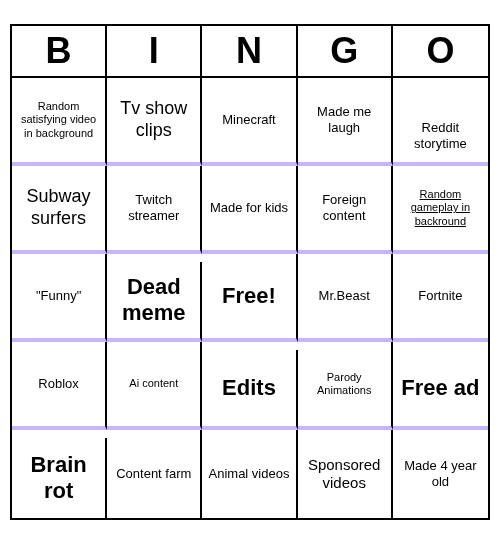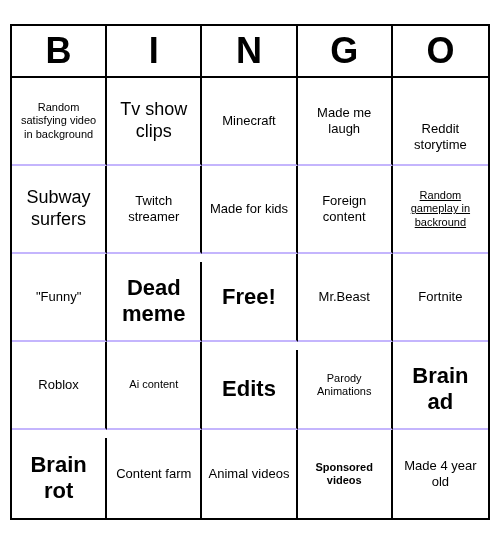--- a/index.html
+++ b/index.html
@@ -43,21 +43,21 @@
     }
 
     .bingo-grid {
       display: grid;
       grid-template-columns: repeat(5, 1fr);
       grid-template-rows: repeat(5, 88px);
     }
 
     .bingo-cell {
       border-right: 2px solid #000;
-      border-bottom: 2px solid #c4b5fd;
+      border-bottom: 4px solid #c4b5fd;
       display: flex;
       align-items: center;
       justify-content: center;
       text-align: center;
       padding: 4px;
       font-size: 13px;
       line-height: 1.2;
       cursor: pointer;
     }
 
@@ -109,20 +109,20 @@
       <div class="bingo-cell" style="font-size: 11px; text-decoration: underline;">Random gameplay in backround</div>
       <div class="bingo-cell">"Funny"</div>
       <div class="bingo-cell large-text">Dead meme</div>
       <div class="bingo-cell free">Free!</div>
       <div class="bingo-cell">Mr.Beast</div>
       <div class="bingo-cell">Fortnite</div>
       <div class="bingo-cell">Roblox</div>
       <div class="bingo-cell" style="font-size: 11px;">Ai content</div>
       <div class="bingo-cell large-text">Edits</div>
       <div class="bingo-cell" style="font-size: 11px;">Parody Animations</div>
-      <div class="bingo-cell large-text">Brain ad</div>
+      <div class="bingo-cell large-text">Free ad</div>
       <div class="bingo-cell large-text">Brain rot</div>
       <div class="bingo-cell">Content farm</div>
       <div class="bingo-cell">Animal videos</div>
-      <div class="bingo-cell" style="font-size: 11px; font-weight: bold;">Sponsored videos</div>
+      <div class="bingo-cell" style="font-size: 15px;">Sponsored videos</div>
       <div class="bingo-cell">Made 4 year old</div>
     </div>
 </div>
 
 </body></html>

